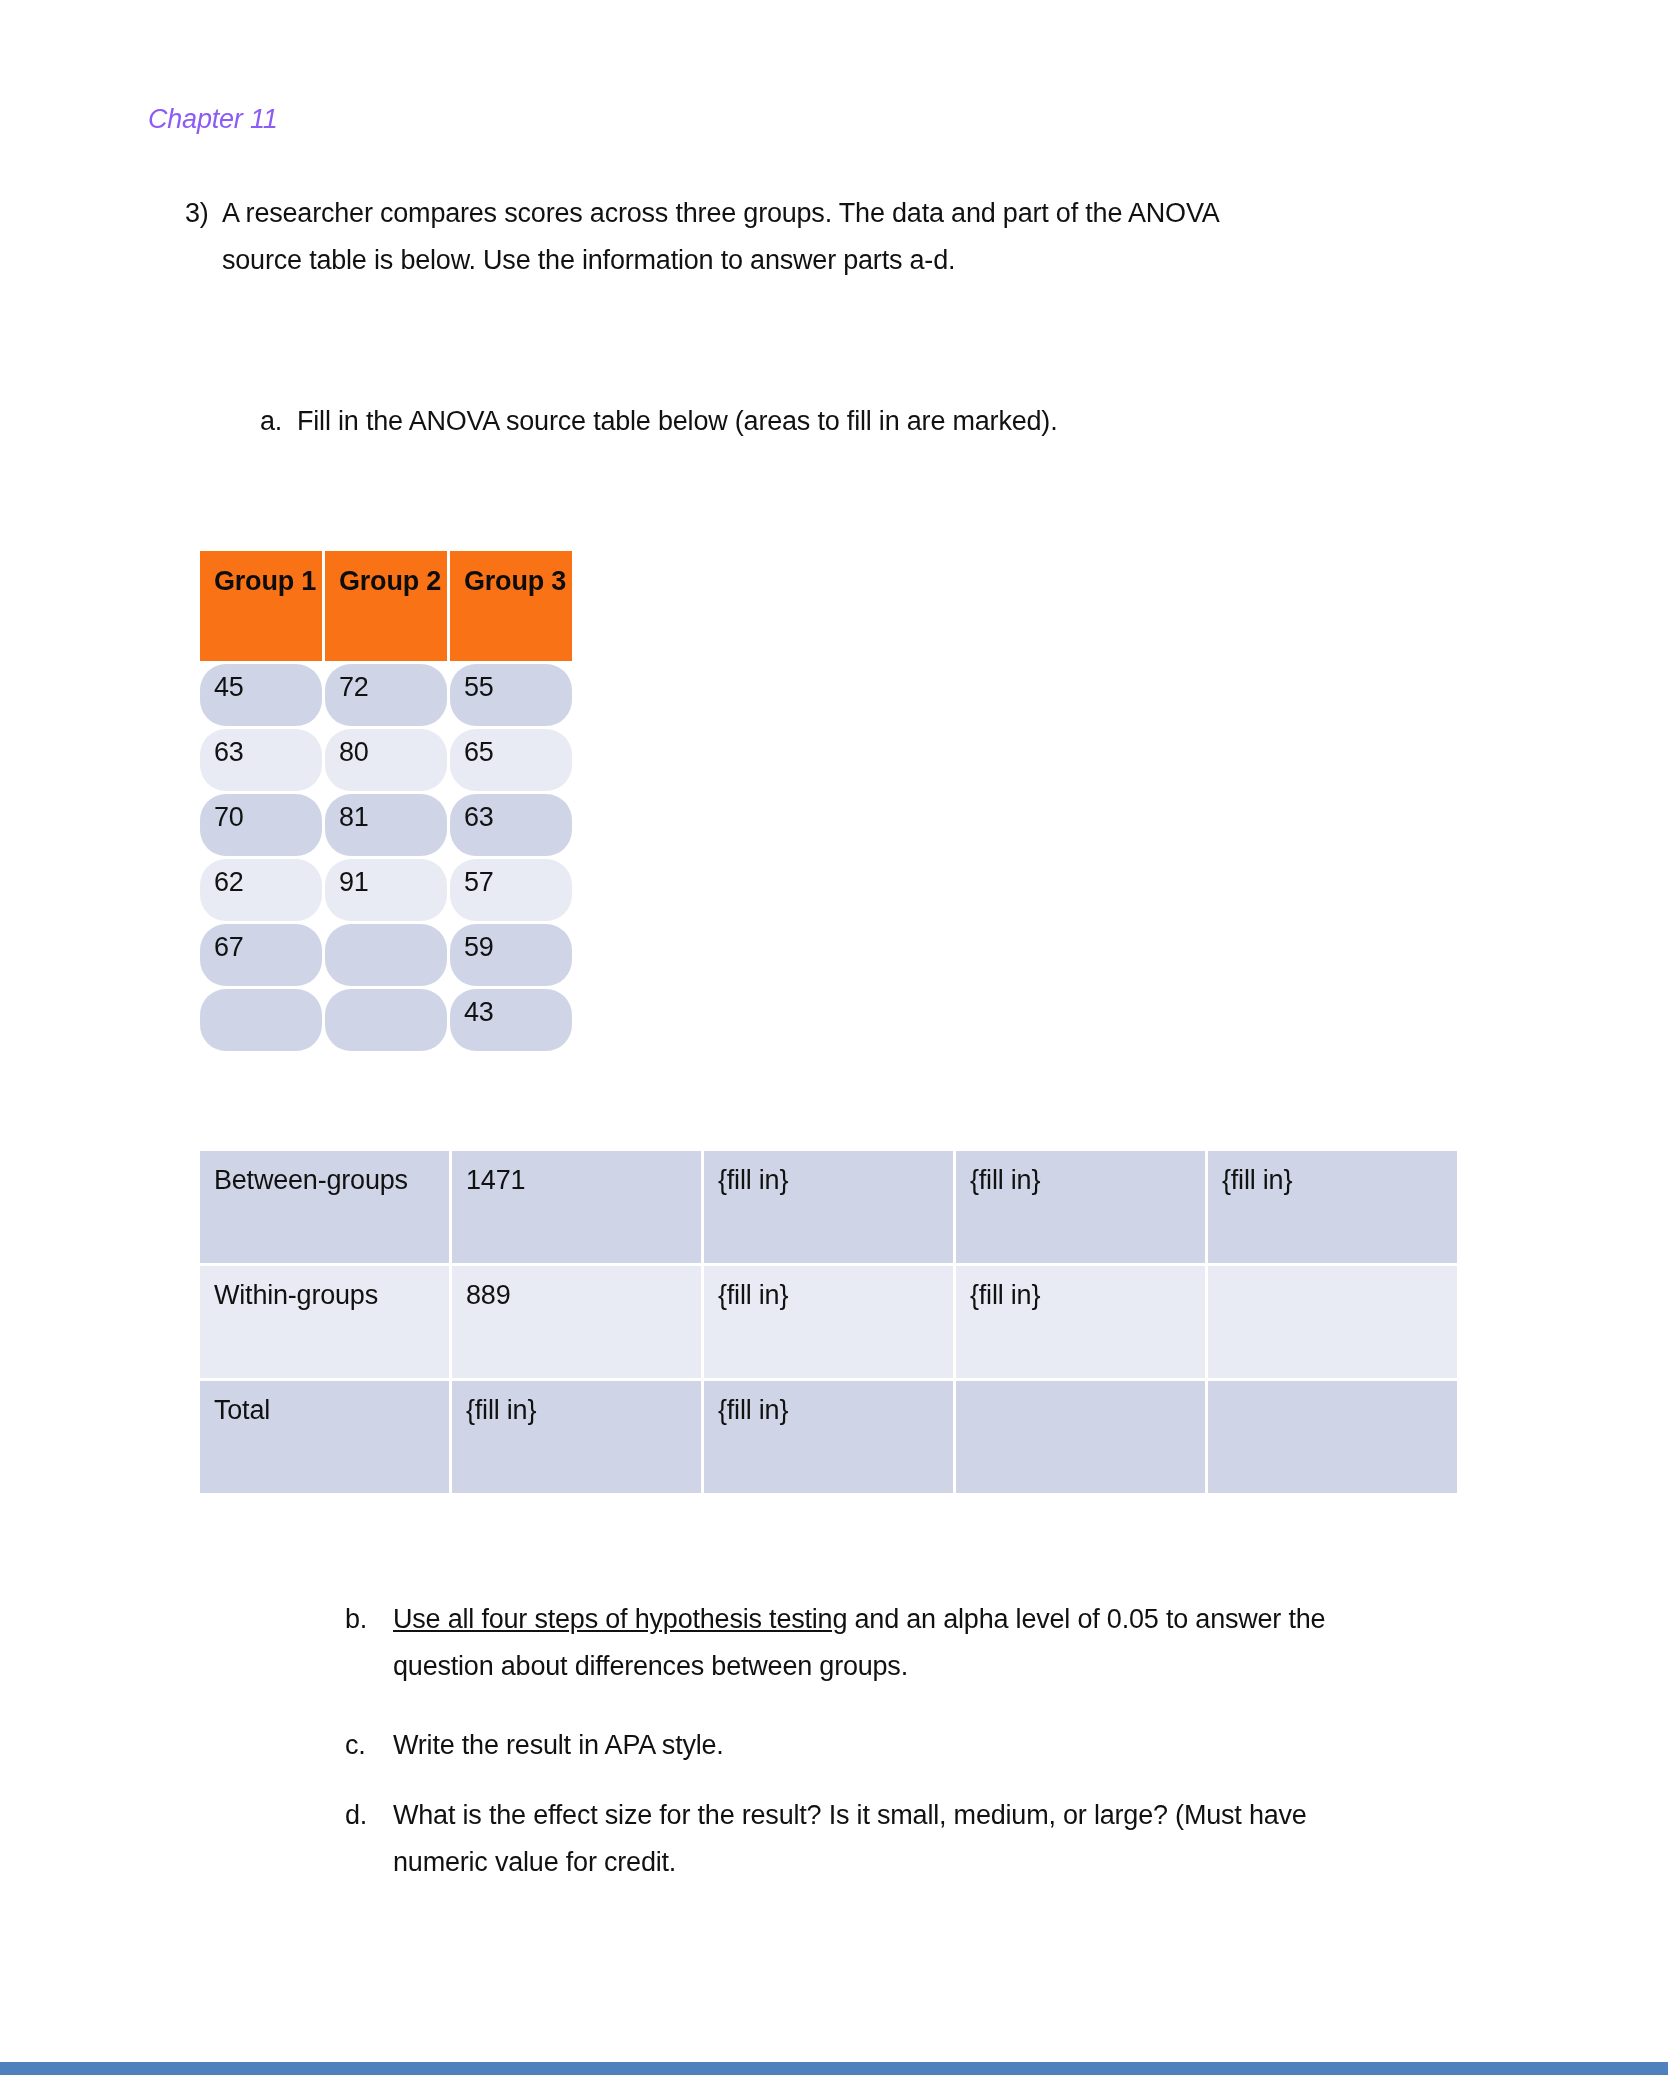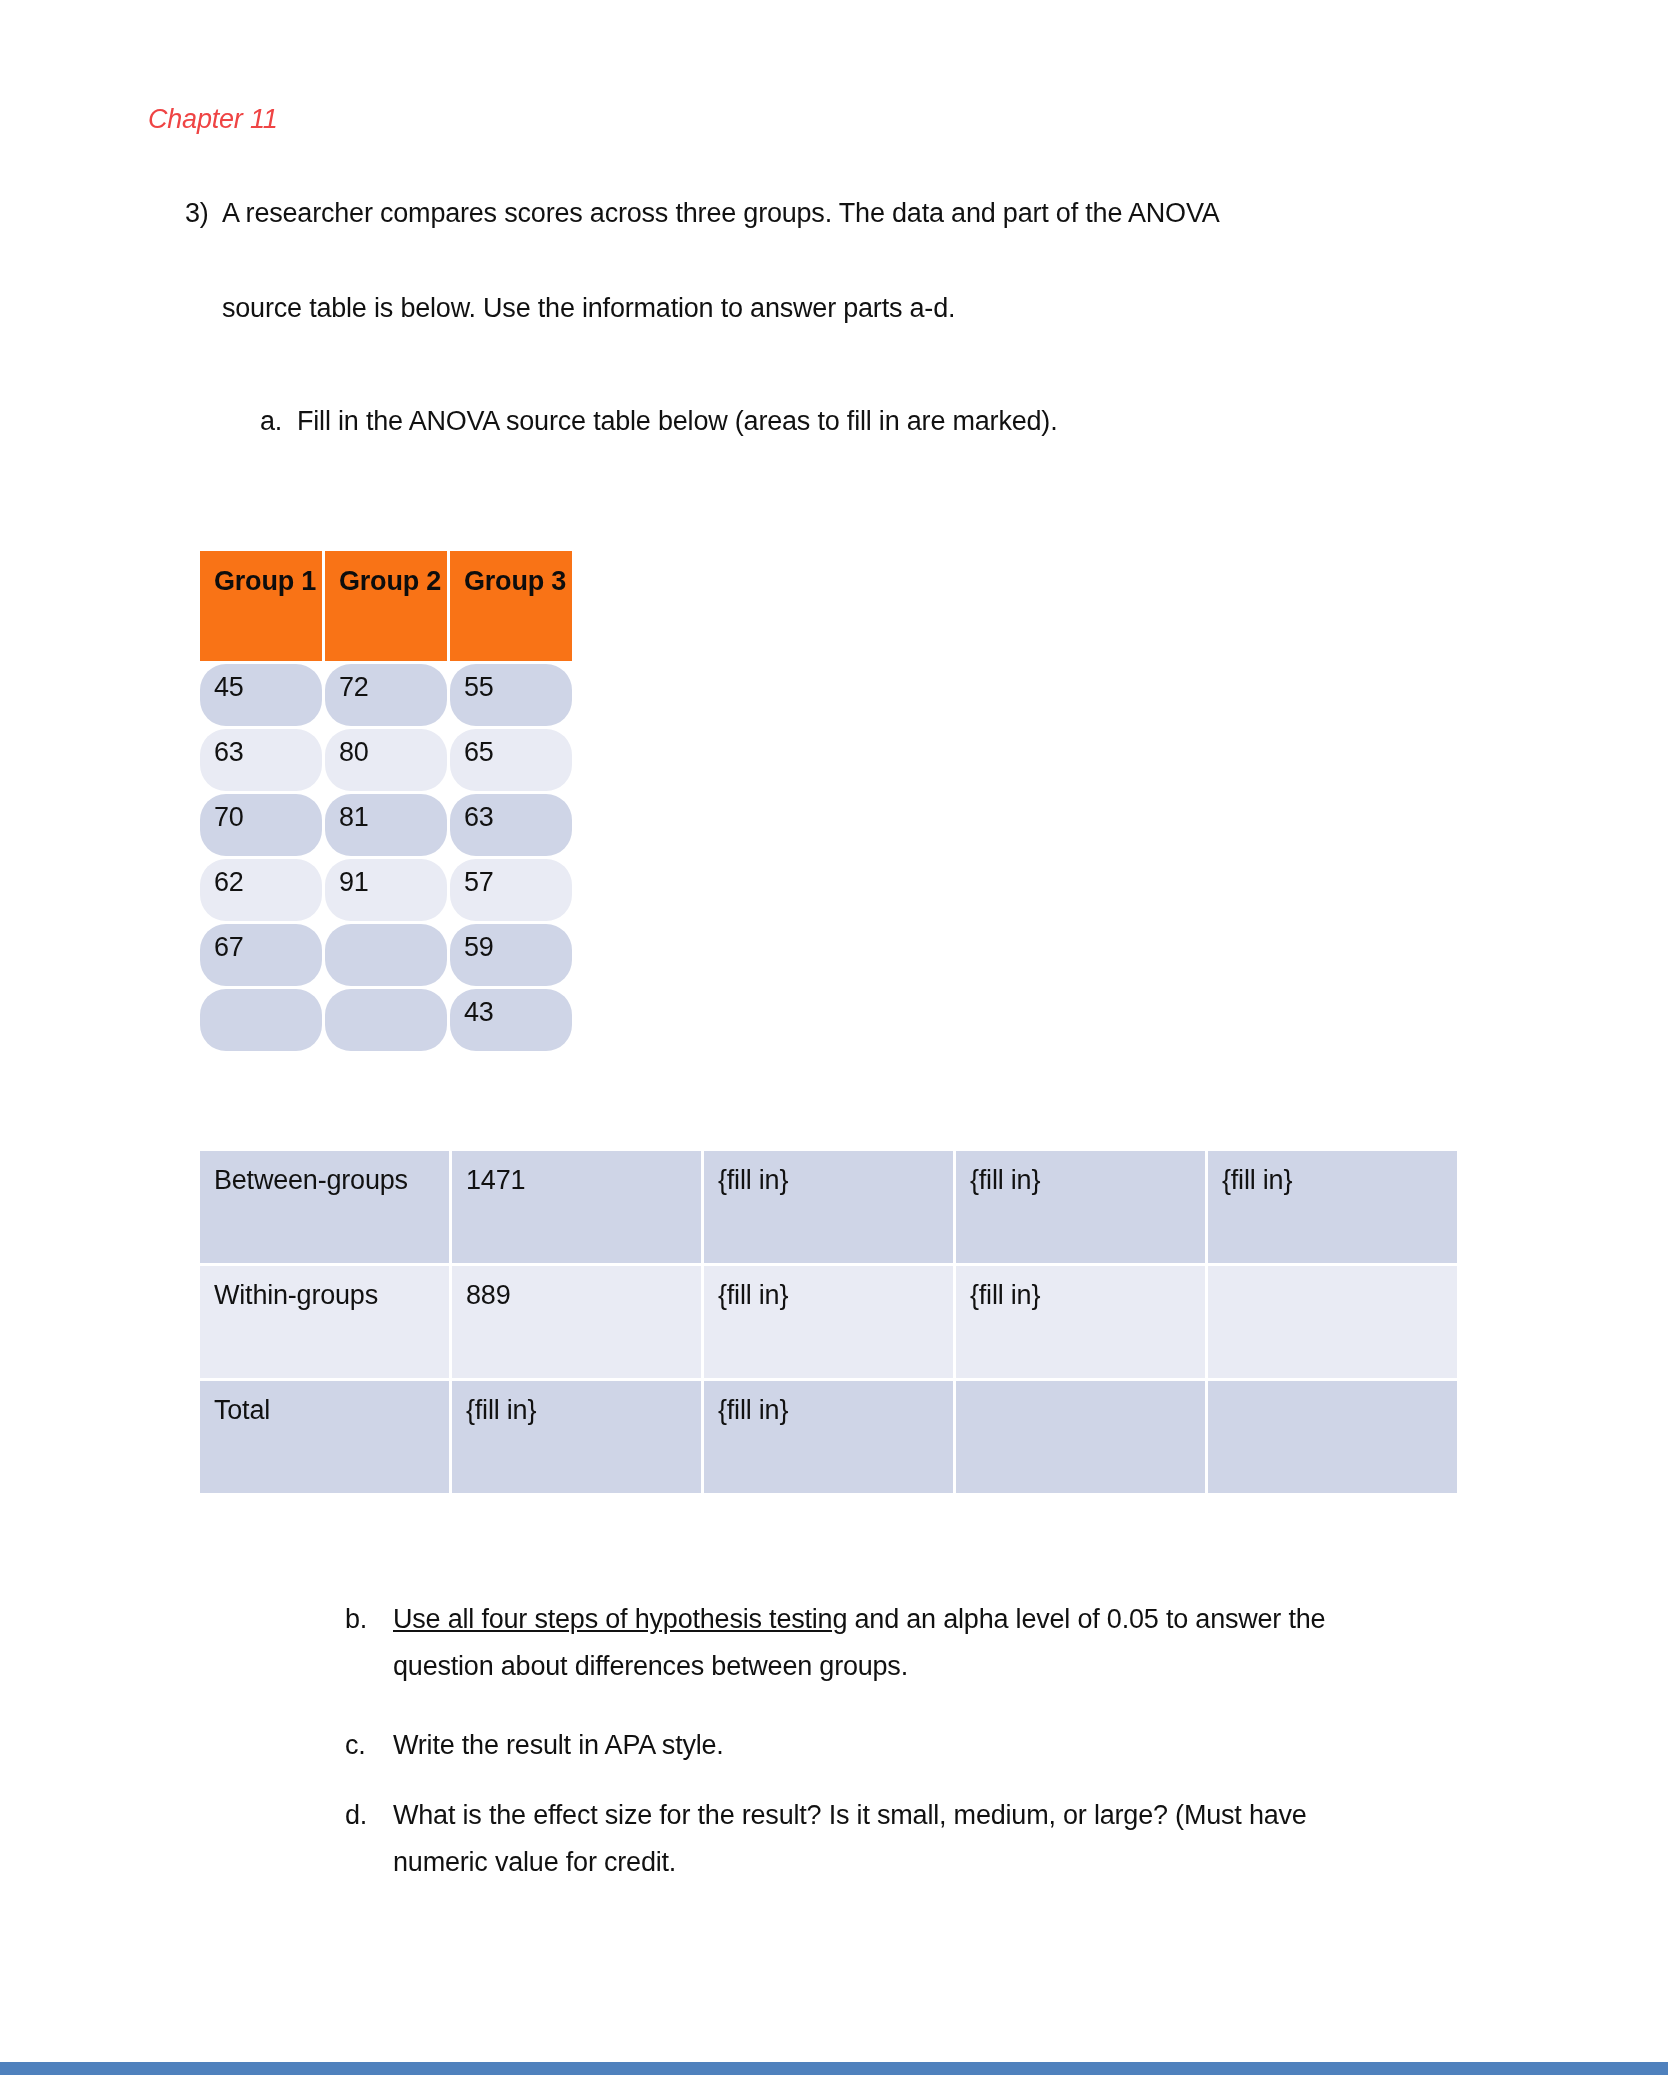--- a/index.html
+++ b/index.html
@@ -14,21 +14,21 @@
     overflow: hidden;
     font-family: "Liberation Sans", sans-serif;
     color: #111111;
     letter-spacing: -0.2px;
   }
   .abs { position: absolute; }
   .chapter {
     font-size: 27px;
     font-style: italic;
     font-weight: 400;
-    color: #ef4444;
+    color: #8b5cf6;
   }
   .bodytext {
     font-size: 27px;
     line-height: 47px;
     color: #111111;
     white-space: nowrap;
   }
   .listlabel { position: absolute; }
   .underlined { text-decoration: underline; }
 
@@ -90,21 +90,21 @@
 </style>
 </head>
 <body>
 
 <div class="abs chapter" style="left:148px; top:104px;">Chapter 11</div>
 
 <div class="abs bodytext" style="left:185px; top:190px;">
   <span>3)</span>
 </div>
 <div class="abs bodytext" style="left:222px; top:190px;">A researcher compares scores across three groups. The data and part of the ANOVA</div>
-<div class="abs bodytext" style="left:222px; top:237px;margin-top:48px;">source table is below. Use the information to answer parts a-d.</div>
+<div class="abs bodytext" style="left:222px; top:237px;">source table is below. Use the information to answer parts a-d.</div>
 
 <div class="abs bodytext" style="left:260px; top:398px;">
   <span class="listlabel" style="left:0;">a.</span>
   <span class="listlabel" style="left:37px;">Fill in the ANOVA source table below (areas to fill in are marked).</span>
 </div>
 
 <table class="abs dtable" style="left:197px; top:548px;">
   <colgroup>
       <col>
       <col>

